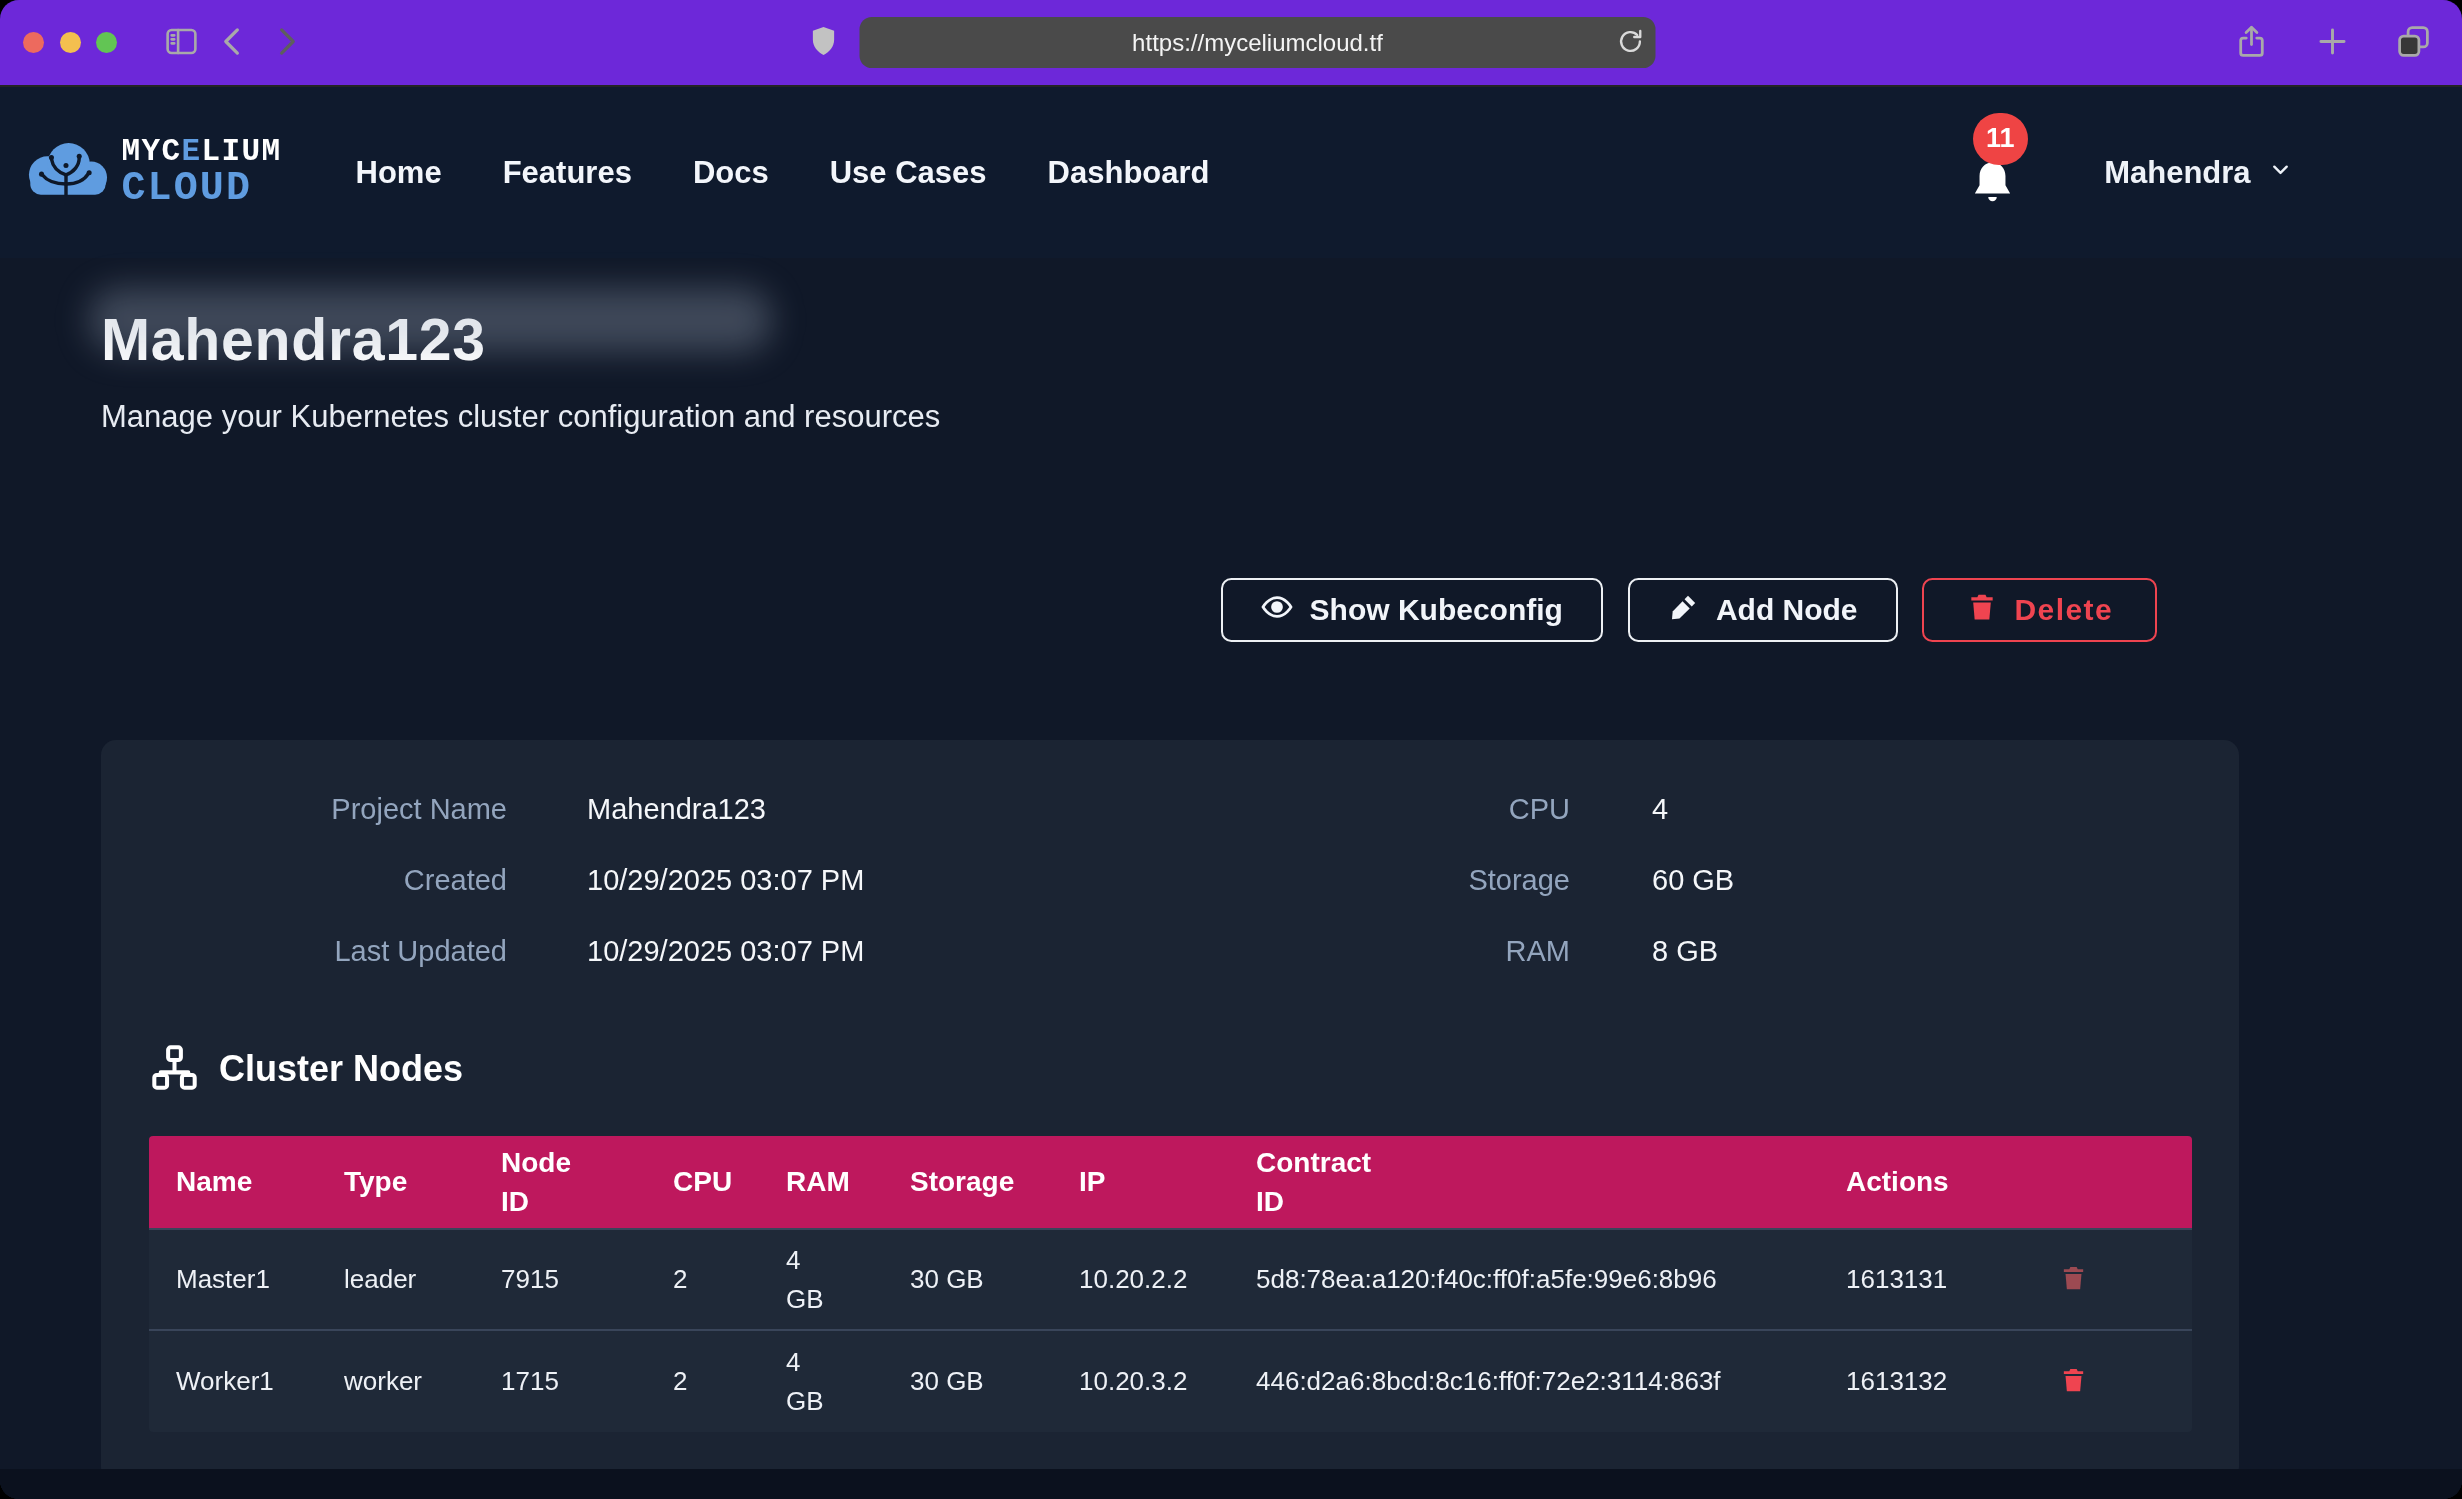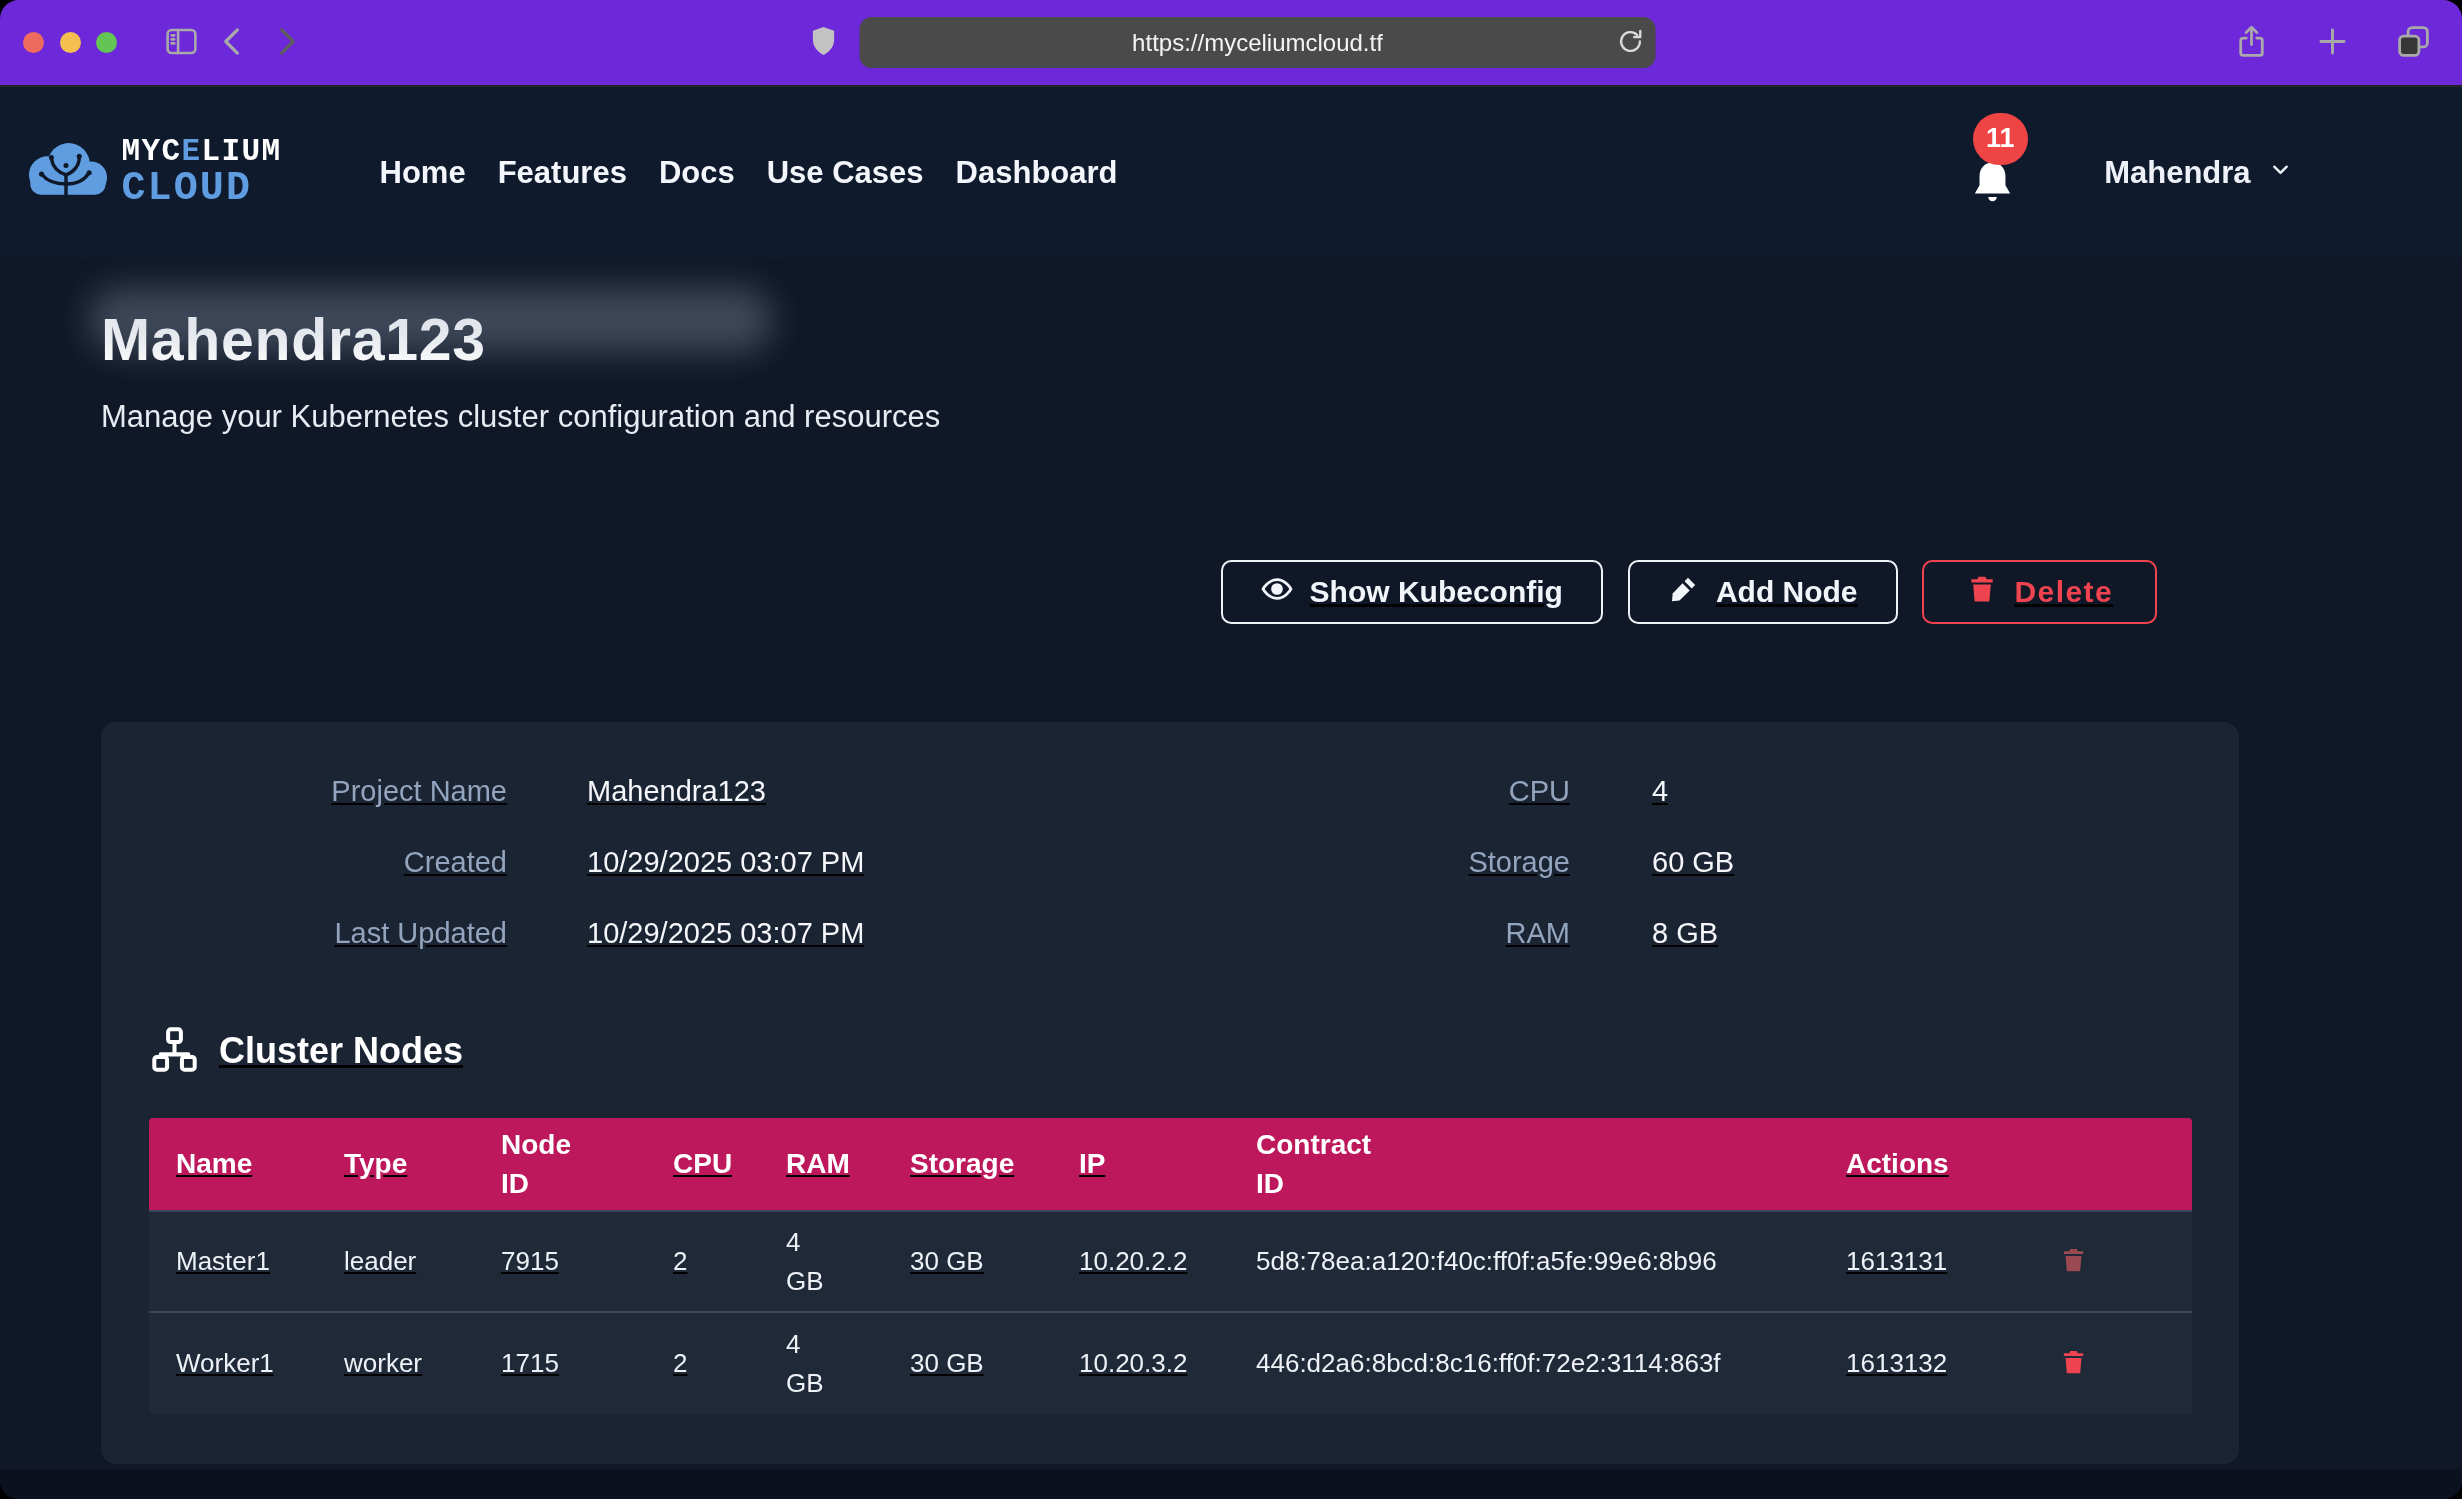--- a/index.html
+++ b/index.html
@@ -34,41 +34,41 @@
   .page { position:absolute; top:87px; left:0; right:0; bottom:0; background:#101828; }
 
   .navbar { position:absolute; top:0; left:0; right:0; height:171px; background:#0f1a2d;
             display:flex; align-items:center; padding:0 0 0 20.5px; z-index:3; }
   .brand { display:flex; gap:11px; background:none; border:none; cursor:pointer;font-family:Liberation Mono, monospace; }
   .brand-icon { display:flex; }
   .brand-icon svg { width:90px; height:67px; }
   .brand-text { text-align:left; line-height:1; }
   .brand-top { font-size:31px; font-weight:800; color:#ffffff; letter-spacing:1.4px; }
   .brand-bottom { font-size:40px; font-weight:800; letter-spacing:2.1px; margin-top:2.1px; }
-  .nav-links { display:flex; gap:32px; margin-left:98px; list-style:none; }
+  .nav-links { display:flex; gap:61px; margin-left:74px; list-style:none; }
   .nav-link { font-size:31px; font-weight:600; color:#f3f6fb; cursor:pointer; }
   .nav-right { margin-left:auto; display:flex; align-items:center; gap:86px; padding-right:168px; }
   .bell-wrap { position:relative; background:none; border:none; cursor:pointer; margin-top:23px; color:#fff; }
   .bell-wrap svg { width:51px; height:56px; }
   .badge { position:absolute; top:-42px; left:5.5px; min-width:55px; height:52px; padding:0 9.6px;
            border-radius:30px; color:#fff; font-size:27px; font-weight:700;
            display:flex; align-items:center; justify-content:center; }
   .user-menu { display:flex; align-items:center; gap:16.4px; background:none; border:none;
                color:#eef2f8; font-size:31px; font-weight:600; cursor:pointer; }
   .user-menu svg { width:27px; height:27px; }
 
   .hero { position:absolute; top:219px; left:101px; z-index:1; }
   .hero h1 { font-size:59px; font-weight:700; color:#ffffff; letter-spacing:0.7px; }
   .hero p { margin-top:24.6px; font-size:31px; font-weight:400; color:#e7ebf2; }
 
   .blur-patch { position:absolute; left:89px; top:201px; width:683px; height:64px;
                 background:rgba(163,174,192,0.32); filter:blur(16.4px); border-radius:30px;
                 z-index:4; pointer-events:none; }
 
-  .content { position:absolute; top:473px; left:101px; width:2138px; z-index:2;text-decoration:underline; }
+  .content { position:absolute; top:491px; left:101px; width:2138px; z-index:2; }
   .actions-row { display:flex; justify-content:flex-end; gap:24.6px; padding-right:82px; }
   .btn { height:64px; border:2.1px solid #edf0f4; border-radius:10.3px; background:transparent;
          color:#f2f5fa; font-family:inherit; font-size:30px; font-weight:600;
          display:flex; align-items:center; gap:16.4px; padding:0 38px; cursor:pointer; }
   .btn svg { width:32px; height:32px; }
   .btn-delete { padding:0 42px; letter-spacing:1.4px; }
 
   .card { margin-top:98px; width:2138px; height:742px; background:#1b2433; border-radius:15px; }
 
   .info-grid { display:grid; grid-template-columns:1fr 1fr; padding-top:34px; }

